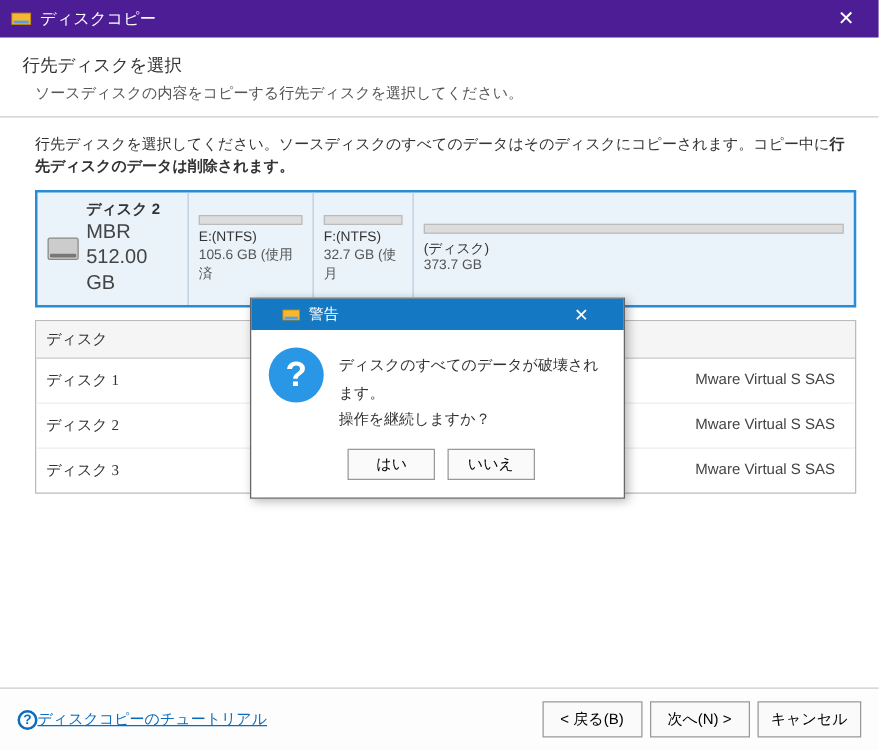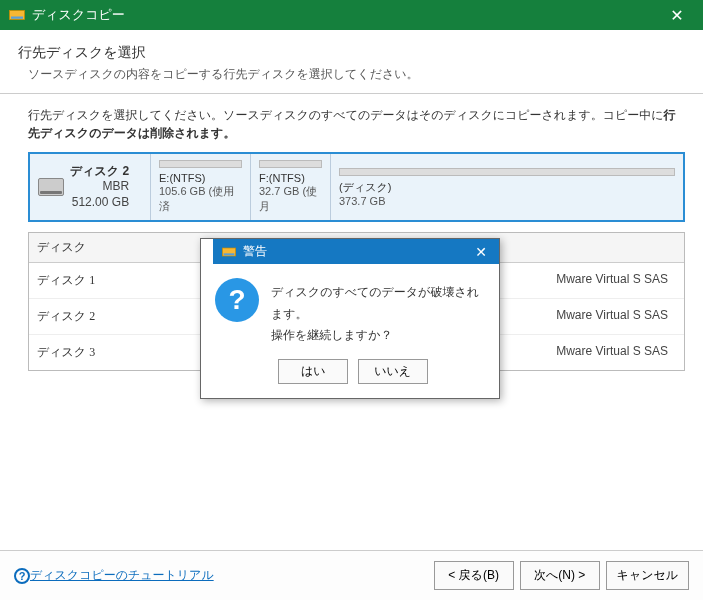--- a/index.html
+++ b/index.html
@@ -1,58 +1,58 @@
 <!DOCTYPE html>
 <html><head>
 <meta charset="utf-8">
 <style>
 * { box-sizing: border-box; font-family: "Yu Gothic UI", "Meiryo", sans-serif; }
 body { margin: 0; width: 703px; height: 600px; background: #fff; position: relative; font-size: 12px; color: #333; }
 
-.titlebar { background: #15803d; height: 30px; display: flex; align-items: center; padding: 0 8px; color: #fff; }
+.titlebar { background: #4c1d95; height: 30px; display: flex; align-items: center; padding: 0 8px; color: #fff; }
 .titlebar .app-icon { width: 18px; height: 18px; margin-right: 6px; }
 .titlebar .title { flex: 1; font-size: 13px; }
 .titlebar .close-x { width: 36px; text-align: center; font-size: 16px; cursor: pointer; }
 
 .header-section { padding: 14px 18px 10px 18px; border-bottom: 1px solid #ccc; }
 .header-title { font-weight: normal; font-size: 14px; margin-bottom: 4px; }
 .header-sub { font-size: 12px; color: #555; padding-left: 10px; }
 
 .content { padding: 12px 18px 6px 28px; }
 .instruction { font-size: 12px; margin-bottom: 10px; line-height: 1.5; }
 .instruction b { font-weight: bold; }
 
 .selected-disk-box { border: 2px solid #2a8dd4; background: #eaf3fa; display: flex; padding: 0; margin-bottom: 10px; }
 .sd-col1 { width: 120px; padding: 6px 8px; display: flex; align-items: center; }
 .disk-icon { width: 26px; height: 18px; background: #ccc; border: 1px solid #888; border-radius: 2px; margin-right: 6px; position: relative; }
 .disk-icon:before { content:""; position:absolute; bottom:1px;left:1px;right:1px;height:3px;background:#777;border-radius:1px;}
 .sd-text { line-height: 1.3; }
 .sd-name { font-weight: bold; }
-.sd-sub { font-size: 12px; color: #444; text-align: right; }
+.sd-sub { font-size: 16px; color: #444; }
 
 .sd-part { border-left: 1px solid #bcd; padding: 6px 8px; display: flex; flex-direction: column; justify-content: center; }
 .sd-part-bar { height: 8px; background: #ddd; margin-bottom: 4px; border: 1px solid #bbb; width: 100%; }
 .sd-part-name { font-size: 11px; }
 .sd-part-size { font-size: 11px; color: #555; }
 
 .disk-table { border: 1px solid #bbb; }
 .dt-head { background: #f5f5f5; border-bottom: 1px solid #ccc; padding: 6px 8px; font-size: 12px; }
 .dt-row { border-bottom: 1px solid #eee; padding: 9px 8px; display: flex; }
 .dt-row .name { width: 200px; font-family: Liberation Serif, serif; }
 .dt-row .info { flex: 1; text-align: right; padding-right: 8px; color: #444; }
 
 .footer { position: absolute; bottom: 0; left: 0; right: 0; border-top: 1px solid #ccc; padding: 10px 14px; display: flex; align-items: center; background: #fdfdfd; }
 .help-link { color: #0b6cbd; text-decoration: underline; display: flex; align-items: center; gap: 4px; }
 .help-icon { width: 16px; height: 16px; border: 2px solid #0b6cbd; border-radius: 50%; display: inline-flex; align-items: center; justify-content: center; font-size: 11px; font-weight: bold; color: #0b6cbd; }
 .footer-spacer { flex: 1; }
 .btn { border: 1px solid #999; background: #fafafa; padding: 5px 10px; font-size: 12px; margin-left: 6px; cursor: pointer; min-width: 80px; }
 
 
 .modal { position: absolute; left: 200px; top: 238px; width: 300px; background: #fff; border: 1px solid #666; box-shadow: 2px 2px 8px rgba(0,0,0,0.3); }
-.modal-titlebar { background: #1578c2; color: #fff; display: flex; align-items: center; padding: 4px 8px; font-size: 12px; margin-left: 12px; }
+.modal-titlebar { background: #1578c2; color: #fff; display: flex; align-items: center; padding: 4px 24px; font-size: 12px; }
 .modal-titlebar .m-icon { width: 16px; height: 16px; margin-right: 6px; }
 .modal-titlebar .m-title { flex: 1; }
 .modal-titlebar .m-close { width: 20px; text-align: center; cursor: pointer; font-size: 14px; }
 .modal-body { padding: 14px 14px 8px 14px; display: flex; }
 .modal-q { width: 44px; height: 44px; border-radius: 50%; background: #2997e5; color: #fff; font-size: 28px; font-weight: bold; display: flex; align-items: center; justify-content: center; margin-right: 12px; flex-shrink: 0; }
 .modal-msg { padding-top: 4px; line-height: 1.8; }
 .modal-buttons { text-align: center; padding: 4px 0 14px 0; }
 .modal-buttons .btn { min-width: 70px; padding: 3px 10px; }
 
 svg.wiz-icon { width: 18px; height: 18px; }

